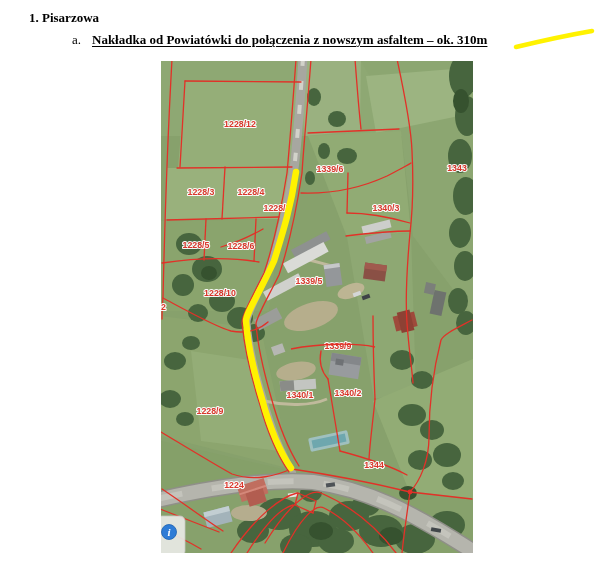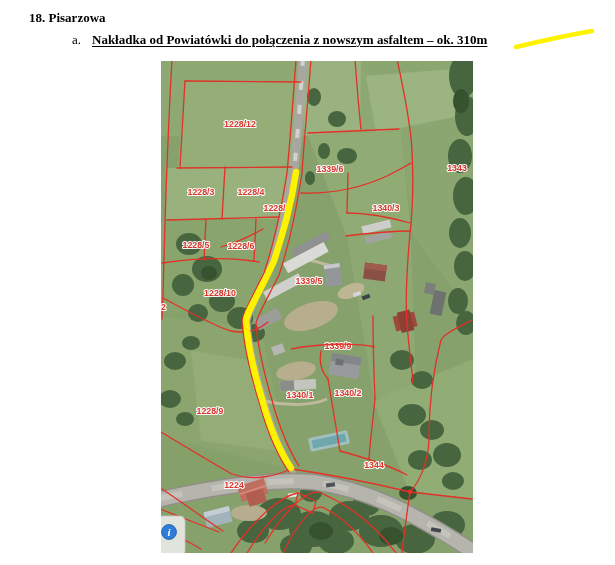--- a/index.html
+++ b/index.html
@@ -27,21 +27,21 @@
   .info-i{
     font-family:"Liberation Serif",serif;font-style:italic;font-weight:bold;font-size:11px;
     fill:#ffffff;text-anchor:middle;
   }
 </style>
 </head>
 <body>
 
 <div class="doc">
 
-  <div class="heading">18. Pisarzowa</div>
+  <div class="heading">1. Pisarzowa</div>
 
   <div class="list-row">
     <span class="list-marker">a.</span>
     <span class="list-text">Nakładka od Powiatówki do połączenia z nowszym asfaltem – ok. 310m</span>
   </div>
 
   <svg class="swoosh" width="105" height="42" viewBox="0 0 105 42">
     <path d="M11,27 C32,22 58,16 87,11" fill="none" stroke-width="4.6" stroke-linecap="round" stroke="#fff200"></path>
   </svg>
 

